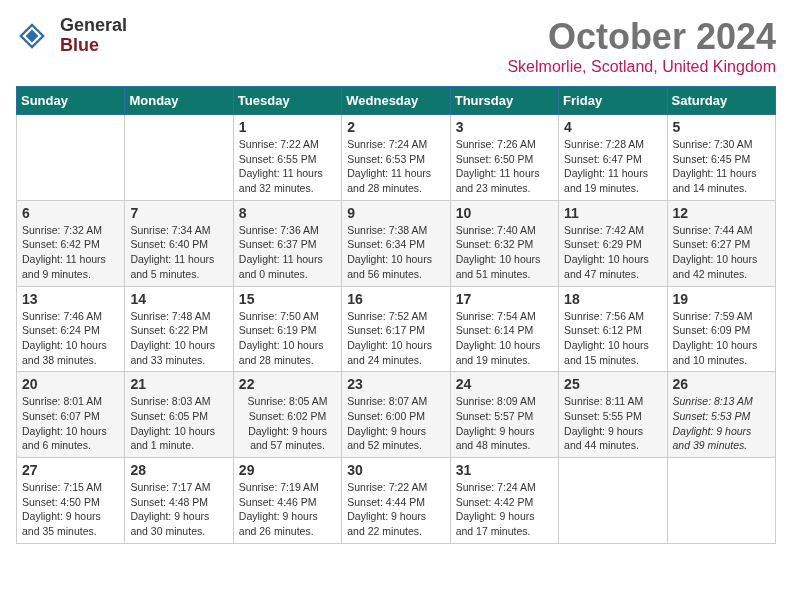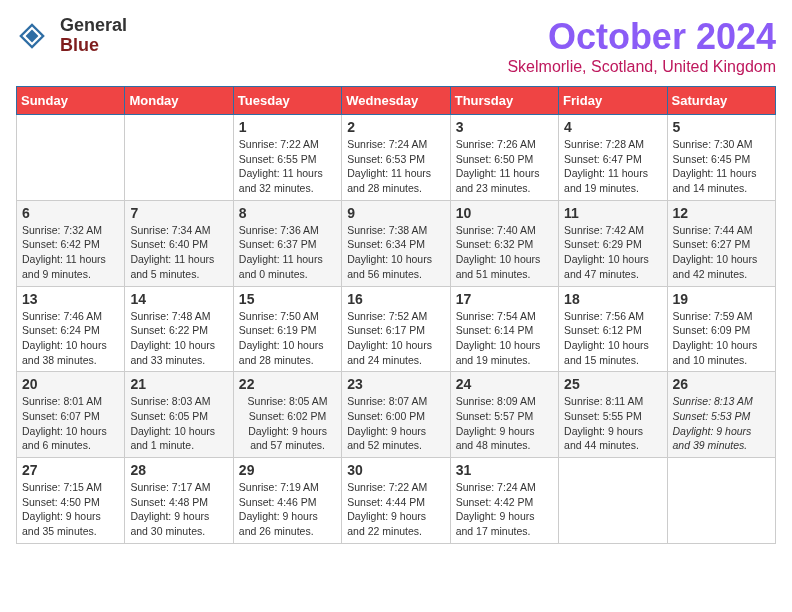--- a/index.html
+++ b/index.html
@@ -30,33 +30,33 @@
     .logo-icon {
       width: 32px;
       height: 32px;
     }
     .title-area {
       text-align: right;
     }
     .month-title {
       font-size: 36px;
       font-weight: bold;
-      color: #8b5cf6;
+      color: #737373;
     }
     .location {
       font-size: 16px;
       color: #be185d;
     }
     .calendar {
       width: 100%;
       border-collapse: collapse;
       font-size: 11px;
     }
     .calendar th {
-      background: #ef4444;
+      background: #0f766e;
       color: #fff;
       padding: 6px 4px;
       text-align: left;
       font-size: 13px;
       font-weight: bold;
       border: 1px solid #2e6da4;
     }
     .calendar td {
       border: 1px solid #ccc;
       vertical-align: top;

